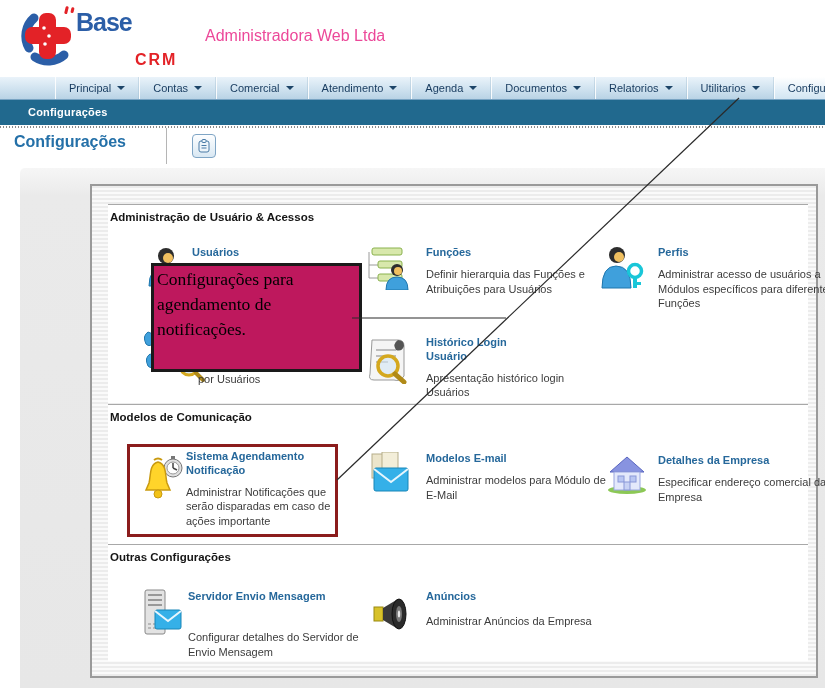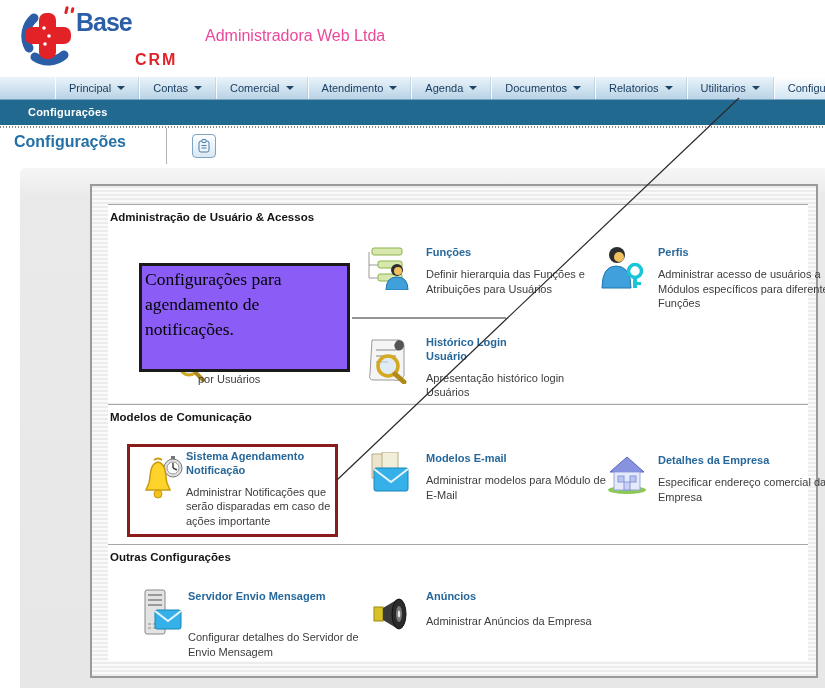--- a/index.html
+++ b/index.html
@@ -45,21 +45,21 @@
   .sec2{top:218px;height:140px;}
   .sec3{top:358px;height:116px;}
   
   .item{position:absolute;font-size:11px;cursor:pointer;}
   .item svg.ic{position:absolute;left:0;top:0;}
   .item .tx{display:block;}
   .item .tt{display:block;color:#26689B;font-weight:bold;text-decoration:none;line-height:1.25;}
   .item .dd{color:#3c3c3c;margin-top:7px;line-height:1.35;}
   .redbox{position:absolute;left:35px;top:258px;width:205px;height:87px;border:3px solid #8B1C1C;background:#fff;}
   
-  .callout{position:absolute;left:139px;top:263px;width:199px;height:101px;background:#8b5cf6;
+  .callout{position:absolute;left:151px;top:263px;width:199px;height:101px;background:#be185d;
     border:3px solid #1a1a1a;z-index:30;font-family:"Liberation Serif","DejaVu Serif",serif;
     font-size:17.5px;line-height:1.42;color:#000;padding:1px 3px;box-sizing:content-box;}
   
   .lines{position:absolute;left:0;top:0;width:825px;height:688px;z-index:40;pointer-events:none;}
 </style>
 </head>
 <body>
 
 <div class="logo">
   <svg class="logo-mark" width="60" height="62" viewBox="0 0 60 62">
@@ -112,20 +112,30 @@
   <div class="sec sec1">
     <div class="sh">Administração de Usuário &amp; Acessos</div>
   </div>
   <div class="sec sec2">
     <div class="sh">Modelos de Comunicação</div>
   </div>
   <div class="sec sec3">
     <div class="sh">Outras Configurações</div>
   </div>
 
+  <div class="item" style="left:52px;top:60px;width:170px;">
+    <svg class="ic" width="40" height="42" viewBox="0 0 40 42">
+      <circle cx="22" cy="10" r="8" fill="#2d2d2d"></circle>
+      <circle cx="24" cy="12" r="5" fill="#f0c060"></circle>
+      <path d="M5 40 Q5 22 19 22 Q34 22 34 40 Z" fill="#3fa0dc" stroke="#1f76ad"></path>
+    </svg>
+    <span class="tx" style="margin-left:48px;">
+      <a class="tt">Usuários</a>
+    </span>
+  </div>
 
   <div class="item" style="left:272px;top:60px;width:186px;">
     <svg class="ic" width="50" height="44" viewBox="0 0 50 44">
       <path d="M5 6 V32 H16 M5 19 H16" fill="none" stroke="#9a9a9a"></path>
       <rect x="8" y="2" width="30" height="7" rx="2" fill="#d8e8ac" stroke="#8ab24e"></rect>
       <rect x="14" y="15" width="24" height="7" rx="2" fill="#d8e8ac" stroke="#8ab24e"></rect>
       <rect x="14" y="28" width="24" height="7" rx="2" fill="#d8e8ac" stroke="#8ab24e"></rect>
       <circle cx="33" cy="24" r="6" fill="#2d2d2d"></circle>
       <circle cx="34" cy="25" r="4" fill="#f0c060"></circle>
       <path d="M22 44 Q22 31 33 31 Q44 31 44 44 Z" fill="#3fa0dc" stroke="#1f76ad"></path>

